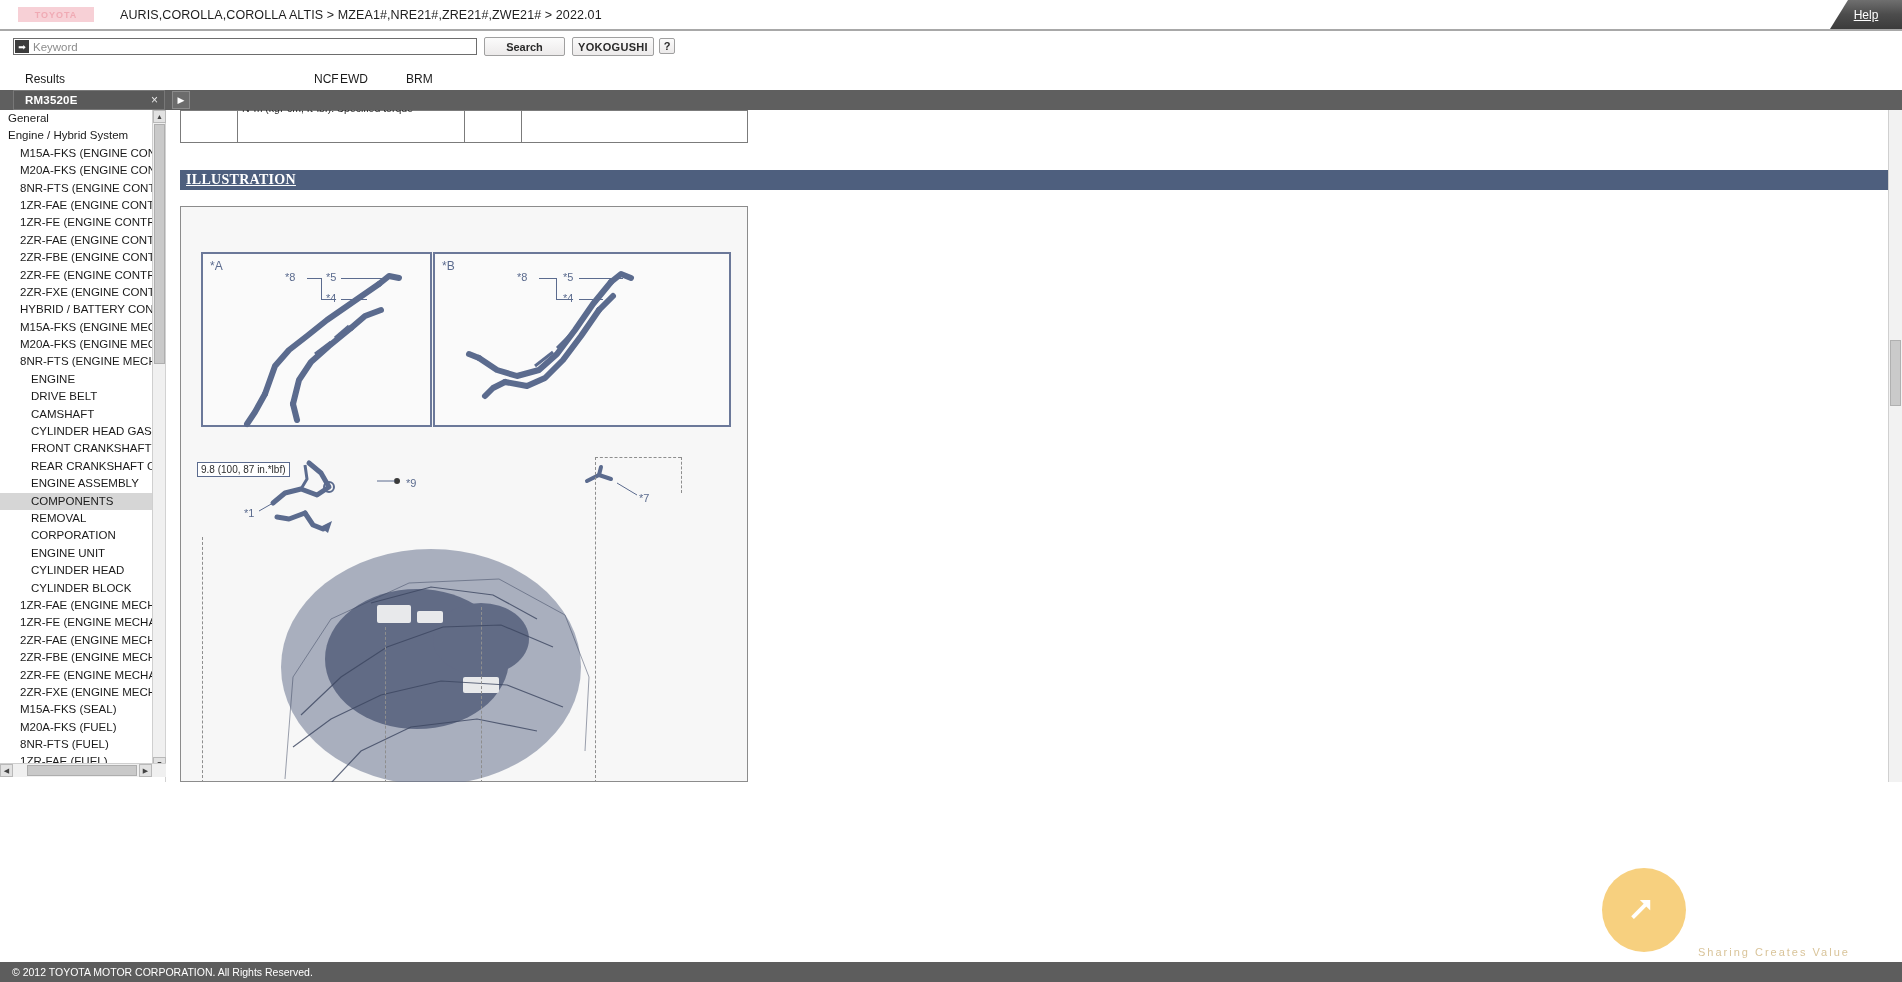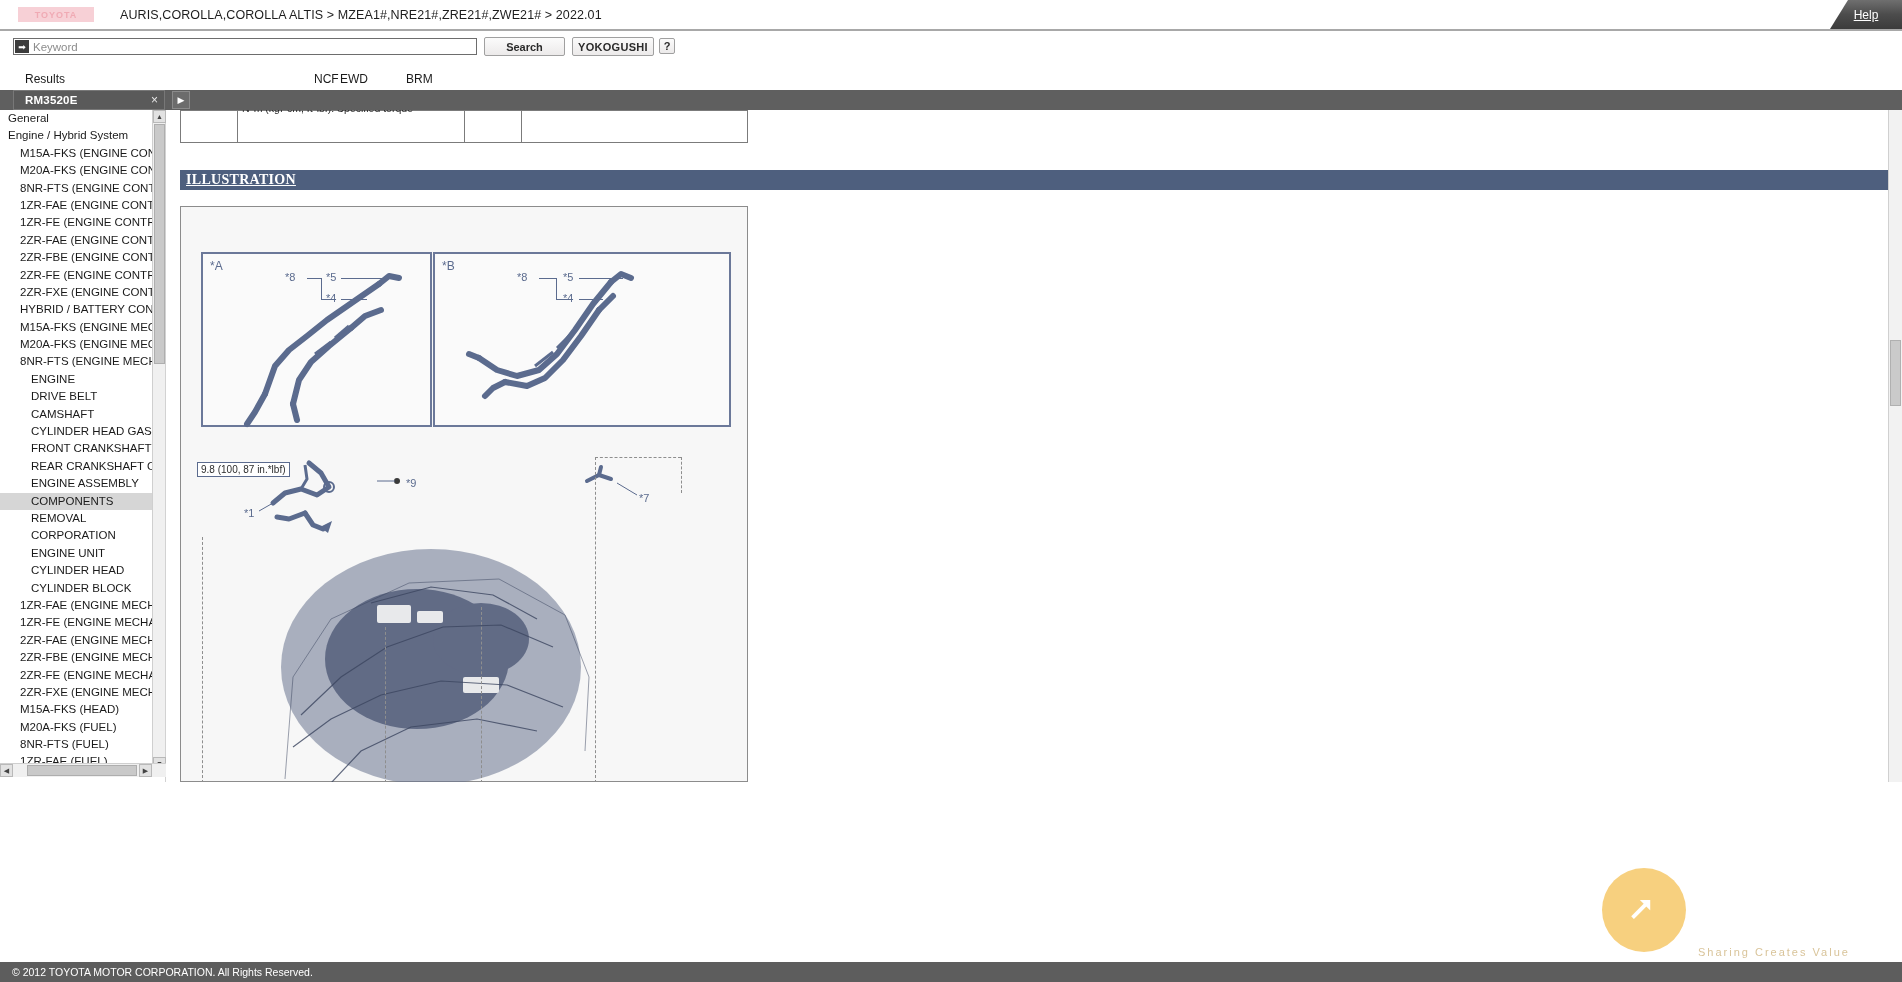--- a/index.html
+++ b/index.html
@@ -351,21 +351,21 @@
         <div class="tree-item lvl3">CORPORATION</div>
         <div class="tree-item lvl3">ENGINE UNIT</div>
         <div class="tree-item lvl3">CYLINDER HEAD</div>
         <div class="tree-item lvl3">CYLINDER BLOCK</div>
         <div class="tree-item lvl2">1ZR-FAE (ENGINE MECHANICAL)</div>
         <div class="tree-item lvl2">1ZR-FE (ENGINE MECHANICAL)</div>
         <div class="tree-item lvl2">2ZR-FAE (ENGINE MECHANICAL)</div>
         <div class="tree-item lvl2">2ZR-FBE (ENGINE MECHANICAL)</div>
         <div class="tree-item lvl2">2ZR-FE (ENGINE MECHANICAL)</div>
         <div class="tree-item lvl2">2ZR-FXE (ENGINE MECHANICAL)</div>
-        <div class="tree-item lvl2">M15A-FKS (HEAD)</div>
+        <div class="tree-item lvl2">M15A-FKS (SEAL)</div>
         <div class="tree-item lvl2">M20A-FKS (FUEL)</div>
         <div class="tree-item lvl2">8NR-FTS (FUEL)</div>
         <div class="tree-item lvl2">1ZR-FAE (FUEL)</div>
       </div>
   </div>
 
   <div class="sb-v">
     <div class="arrow up">▲</div>
     <div class="thumb"></div>
     <div class="arrow dn">▼</div>

